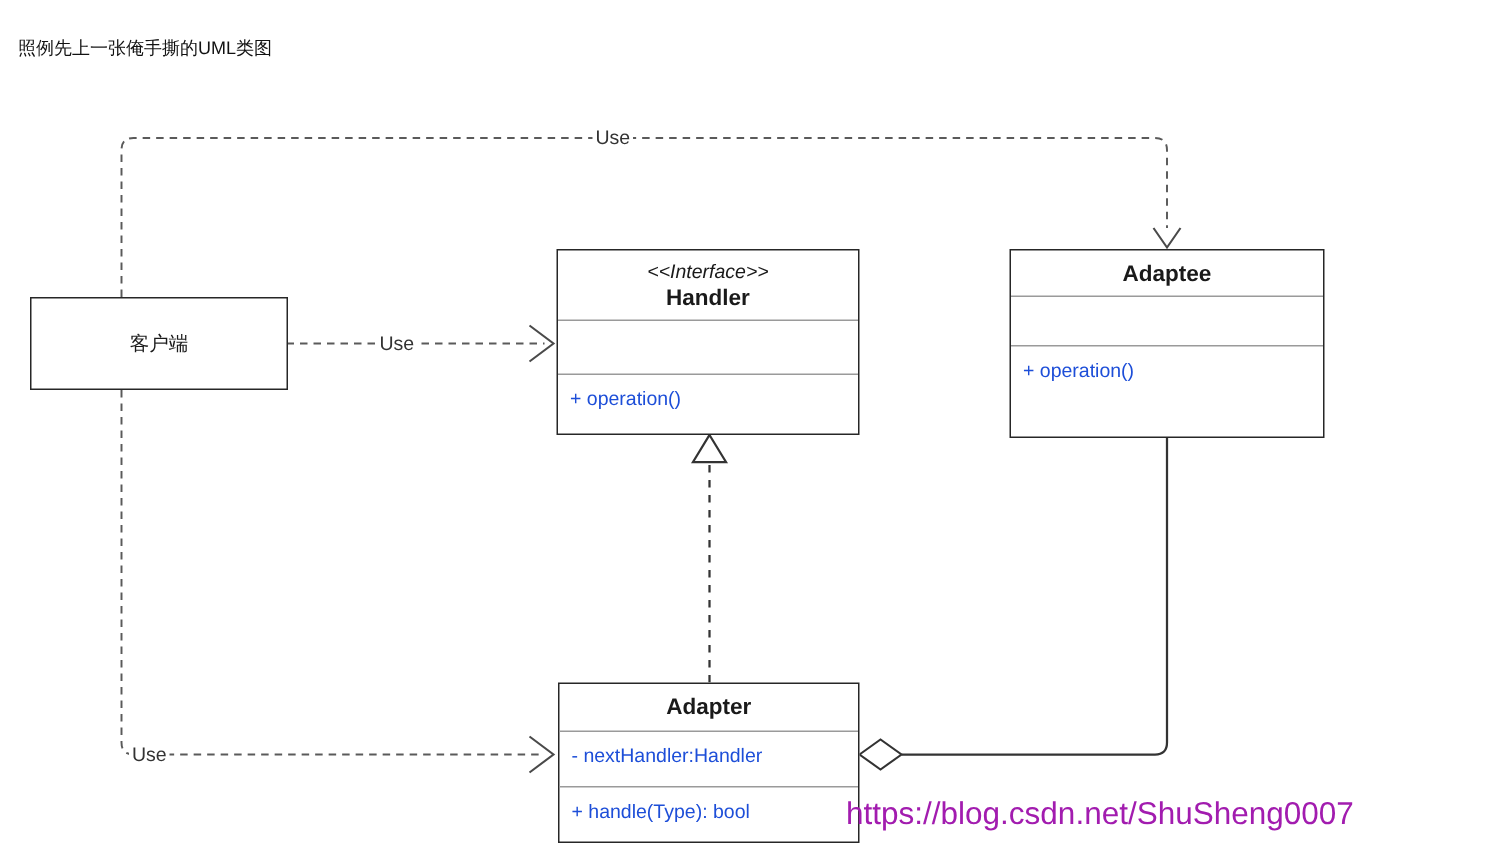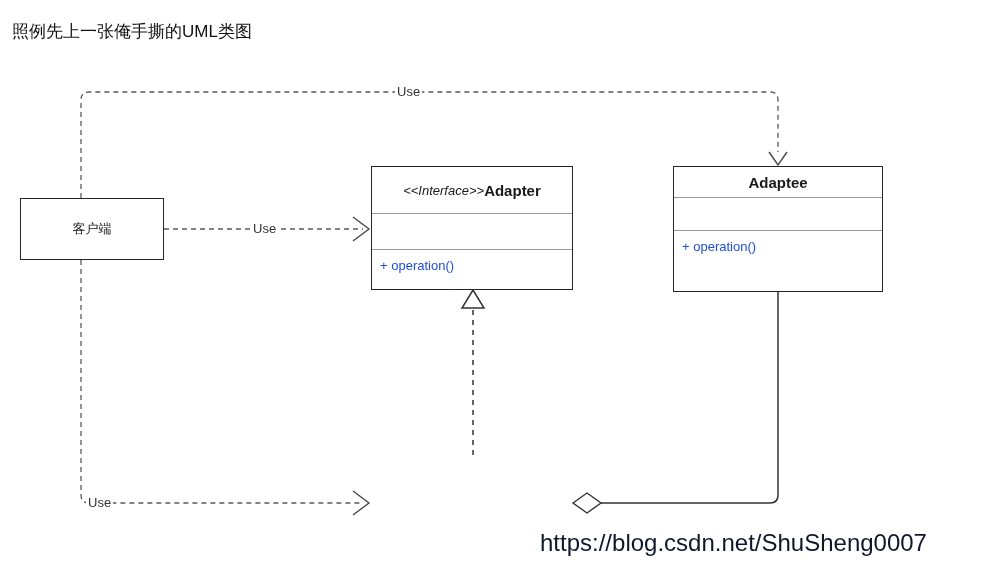--- a/index.html
+++ b/index.html
@@ -15,21 +15,21 @@
     position: relative;
     width: 990px;
     height: 572px;
     background: #ffffff;
     overflow: hidden;
   }
   #page-title {
     position: absolute;
     left: 12px;
     top: 21px;
-    font-size: 17px;
+    font-size: 12px;
     line-height: 22px;
     color: #111111;
     white-space: nowrap;
   }
   svg.diagram-layer {
     position: absolute;
     left: 0;
     top: 0;
     width: 990px;
     height: 572px;
@@ -39,21 +39,21 @@
     box-sizing: border-box;
     background: #ffffff;
     border: 1.6px solid #262626;
   }
   .uml-header {
     box-sizing: border-box;
     width: 100%;
     text-align: right;
     color: #1a1a1a;
     display: flex;
-    flex-direction: row;
+    flex-direction: column;
     align-items: center;
     justify-content: center;
   }
   .stereotype {
     font-style: italic;
     font-size: 13px;
     line-height: 17px;
   }
   .class-name {
     font-weight: bold;
@@ -89,25 +89,25 @@
     position: absolute;
     font-size: 13px;
     line-height: 15px;
     color: #333333;
     background: #ffffff;
     padding: 0 2px;
     white-space: nowrap;
   }
   #watermark {
     position: absolute;
-    left: 540px;
+    left: 564px;
     top: 531px;
-    font-size: 24px;
+    font-size: 21px;
     line-height: 24px;
-    color: #0f172a;
+    color: #a21caf;
     white-space: nowrap;
     user-select: none;
   }
 </style>
 </head>
 <body>
 
 <div id="canvas">
 
   <div id="page-title">照例先上一张俺手撕的UML类图</div>
@@ -127,41 +127,50 @@
     <path d="M 473,290 L 484,308 L 462,308 Z" fill="#ffffff" stroke="#333333" stroke-width="1.5" stroke-linejoin="miter"></path>
 
     <path d="M 601,503 L 770,503 Q 778,503 778,495 L 778,292" fill="none" stroke="#333333" stroke-width="1.5"></path>
     <path d="M 573,503 L 587,493 L 601,503 L 587,513 Z" fill="#ffffff" stroke="#333333" stroke-width="1.4" stroke-linejoin="miter"></path>
   </svg>
 
   <div class="edge-label" style="left:395px; top:84px;">Use</div>
   <div class="edge-label" style="left:251px; top:221px;">Use</div>
   <div class="edge-label" style="left:86px; top:495px;">Use</div>
 
-  <div class="uml-box" style="left:20px; top:198px; width:144px; height:62px;">
+  <div class="uml-box" style="left:20px; top:198px; width:172px; height:62px;">
     <div class="plain-label">客户端</div>
   </div>
 
   <div class="uml-box" style="left:371px; top:166px; width:202px; height:124px;">
     <div class="uml-header" style="height:46px;">
       <div class="stereotype">&lt;&lt;Interface&gt;&gt;</div>
-      <div class="class-name">Adapter</div>
+      <div class="class-name">Handler</div>
     </div>
     <div class="uml-divider"></div>
     <div class="uml-compartment" style="height:35px;"></div>
     <div class="uml-divider"></div>
     <div class="uml-compartment">+ operation()</div>
   </div>
 
   <div class="uml-box" style="left:673px; top:166px; width:210px; height:126px;">
     <div class="uml-header" style="height:30px;">
       <div class="class-name">Adaptee</div>
     </div>
     <div class="uml-divider"></div>
     <div class="uml-compartment" style="height:32px;"></div>
     <div class="uml-divider"></div>
     <div class="uml-compartment">+ operation()</div>
   </div>
 
+  <div class="uml-box" style="left:372px; top:455px; width:201px; height:107px;">
+    <div class="uml-header" style="height:31px;">
+      <div class="class-name">Adapter</div>
+    </div>
+    <div class="uml-divider"></div>
+    <div class="uml-compartment" style="height:36px;">- nextHandler:Handler</div>
+    <div class="uml-divider"></div>
+    <div class="uml-compartment">+ handle(Type): bool</div>
+  </div>
 
   <div id="watermark">https://blog.csdn.net/ShuSheng0007</div>
 
 </div>
 
 </body></html>

